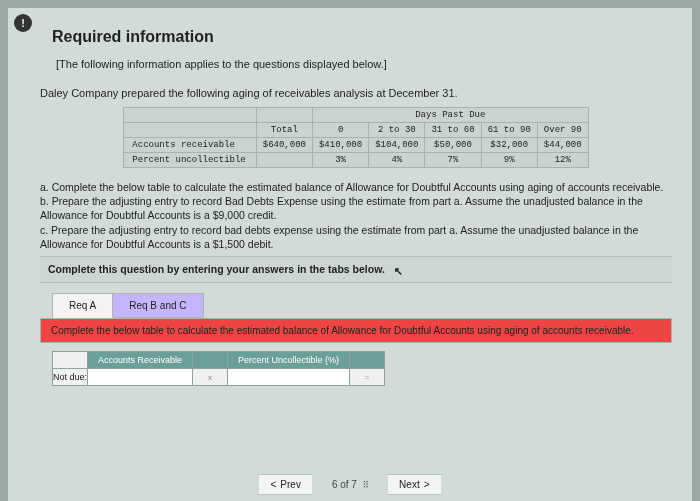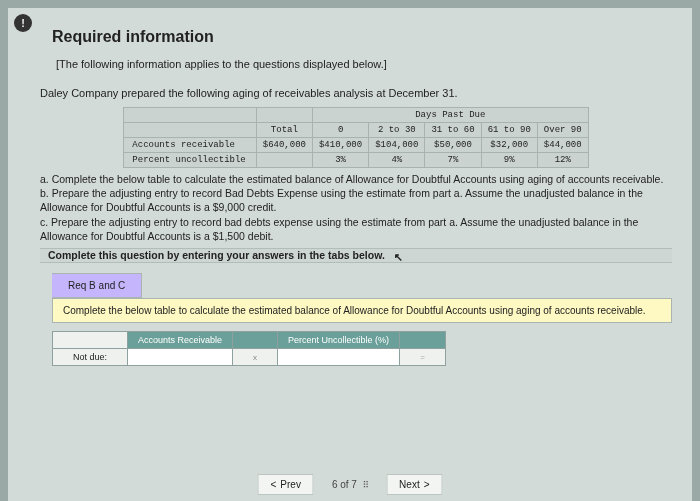--- a/index.html
+++ b/index.html
@@ -2,36 +2,36 @@
 <html><head>
 <meta charset="utf-8">
 <style>
 body{margin:0;padding:0;background:#9aa8a6;font-family:Arial,sans-serif;font-size:11px;color:#222;width:700px;height:501px;overflow:hidden}
 .page{background:#d3dbd8;margin:8px 8px 0 8px;height:493px;position:relative;overflow:hidden}
 .info-icon{width:18px;height:18px;border-radius:50%;background:#333;color:#eee;display:flex;align-items:center;justify-content:center;font-weight:bold;font-size:11px;position:absolute;top:6px;left:6px}
 .content{padding:8px 20px 0 32px}
 h3{margin:12px;font-size:16px;font-weight:bold}
 .italic{margin:3px 0 6px 16px}
 .intro{margin:17px 0 8px 0}
-.aging-table{border-collapse:collapse;margin:4px auto 4px auto;font-family:'Courier New',monospace;font-size:9px;background:#cbd3d0}
+.aging-table{border-collapse:collapse;margin:4px auto 12px auto;font-family:'Courier New',monospace;font-size:9px;background:#cbd3d0}
 .aging-table td,.aging-table th{padding:2px 6px;text-align:center;border:1px solid #a8b3b0;font-weight:normal}
 .aging-table .row-label{text-align:left;padding-left:8px;padding-right:10px}
 .group-head{border-top:1px solid #a8b3b0}
 .tasks{margin:0 0 5px 0;font-size:10.5px;line-height:1.35}
-.tabs-instr{background:#cdd6d3;padding:0 8px;font-weight:bold;font-size:10.5px;border-top:1px solid #b2bcb9;border-bottom:1px solid #b2bcb9}
+.tabs-instr{background:#cdd6d3;padding:6px 8px;font-weight:bold;font-size:10.5px;border-top:1px solid #b2bcb9;border-bottom:1px solid #b2bcb9}
 .cursor{display:inline-block;margin-left:6px;font-size:11px;transform:translateY(2px)}
 .tabs{margin:10px 0 0 12px;display:flex}
 .tab{padding:6px 16px;border:1px solid #aab4b1;font-size:10px;cursor:pointer}
 .tab.active{background:#f2f4f2;border-bottom-color:#f2f4f2}
 .tab.inactive{background:#c4b5fd;border-left:none}
-.sub-instr{background:#fef9c3;padding:6px 10px;font-size:10px;border:1px solid #aab4b1;margin:0 0 0 12px}
+.sub-instr{background:#ef4444;padding:6px 10px;font-size:10px;border:1px solid #aab4b1;margin:0 0 0 0}
 .answer-table{border-collapse:collapse;margin:8px 0 0 12px;font-size:9px}
 .answer-table td,.answer-table th{border:1px solid #8fa19e;padding:3px 10px;text-align:center}
 .answer-table th{background:#6aa099;color:#fff;font-weight:normal}
-.answer-table .label-cell{background:#eef1ee;text-align:left;padding:3px 20px}
+.answer-table .label-cell{background:#eef1ee;text-align:left;padding:3px 0}
 .answer-table .input-cell{background:#fff;min-width:60px}
 .pager{position:absolute;bottom:6px;left:50%;transform:translateX(-50%);display:flex;align-items:center;gap:18px;font-size:10px}
 .pager .btn{background:#f3f5f3;border:1px solid #bcc5c2;padding:4px 12px;cursor:pointer;display:flex;align-items:center;gap:4px}
 .pager .counter{color:#444}
 .chev{font-size:10px}
 .grid-icon{letter-spacing:-1px;font-size:9px;color:#555}
 .x-btn{font-size:8px;color:#888;cursor:pointer}
 .eq-sign{color:#aaa;font-size:8px}
 </style>
 </head>
@@ -86,20 +86,21 @@
       <div>b. Prepare the adjusting entry to record Bad Debts Expense using the estimate from part a. Assume the unadjusted balance in the Allowance for Doubtful Accounts is a $9,000 credit.</div>
       <div>c. Prepare the adjusting entry to record bad debts expense using the estimate from part a. Assume the unadjusted balance in the Allowance for Doubtful Accounts is a $1,500 debit.</div>
     </div>
 
     <div class="tabs-instr">
       <span>Complete this question by entering your answers in the tabs below.</span>
       <span class="cursor">↖</span>
     </div>
 
     <div class="tabs">
+      <div class="tab active">Req A</div>
       <div class="tab inactive">Req B and C</div>
     </div>
 
     <div class="sub-instr">Complete the below table to calculate the estimated balance of Allowance for Doubtful Accounts using aging of accounts receivable.</div>
 
     <table class="answer-table">
       <tbody>
           <tr>
         <th class="label-cell" style="background:#eef1ee;color:#222"></th>
         <th>Accounts Receivable</th>

